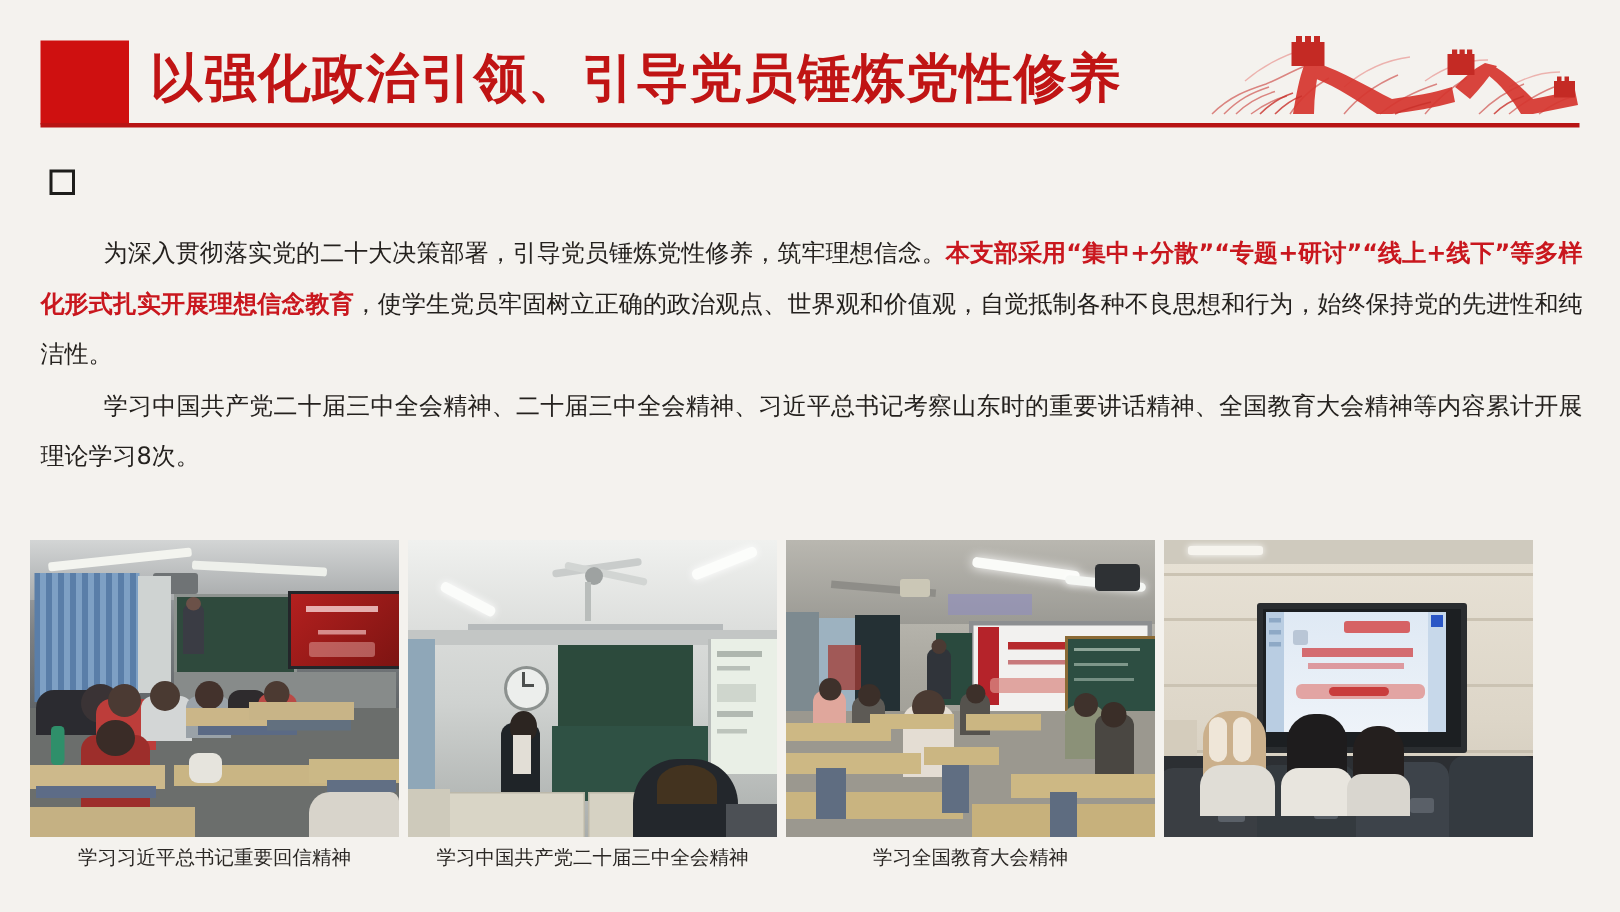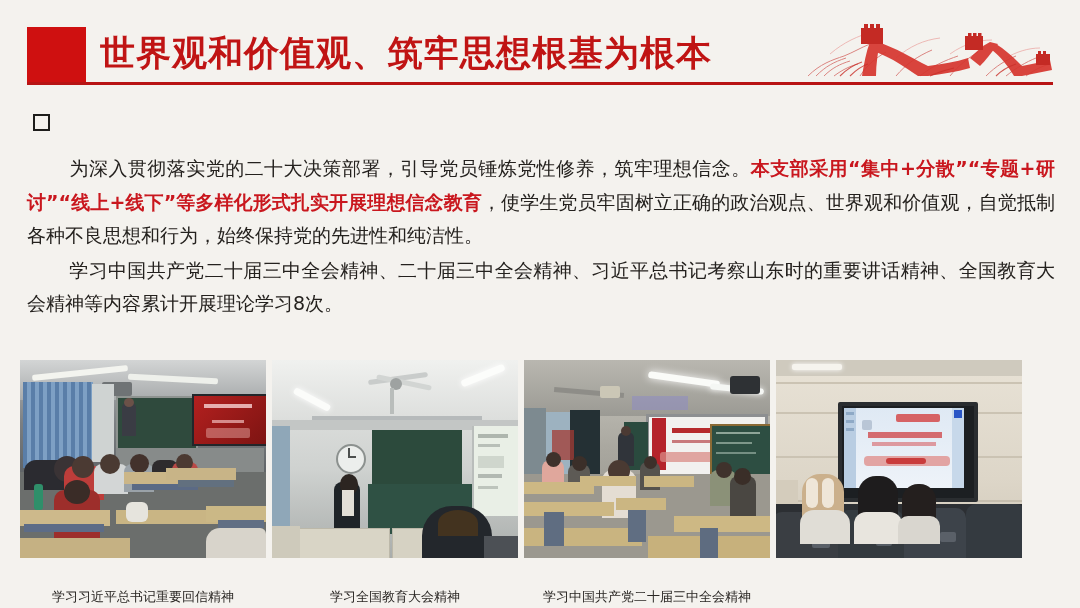--- a/index.html
+++ b/index.html
@@ -69,21 +69,21 @@
     border: 2.5px solid #1d1d1b;
     margin-right: 9px;
     vertical-align: 1px;
   }
 
   
   .body-text {
     position: absolute;
     left: 27px; top: 152px;
     width: 1028px;
-    font-size: 19px;
+    font-size: 16px;
     line-height: 33.5px;
     color: #24211e;
     text-align: justify;
     text-justify: inter-ideograph;
     font-family: "DejaVu Sans", "Liberation Sans", sans-serif;
   }
   .body-text p { margin: 0 0 1px 0; }
   .indent { display: inline-block; width: 42px; }
   .hl {
     color: #c9171e;
@@ -110,38 +110,37 @@
   
   .pc { position: absolute; }
 
   
   .captions {
     position: absolute;
     left: 20px; top: 564px;
     width: 1040px;
     display: flex;
     gap: 6px;
-    margin-top: 24px;
   }
   .caption {
     width: 246px;
     text-align: center;
     font-size: 13px;
     color: #2a2724;
     line-height: 18px;
     font-family: "DejaVu Sans", "Liberation Sans", sans-serif;
     white-space: nowrap;
   }
 </style>
 </head>
 <body>
 
 <div class="header">
   <div class="header-redblock"></div>
-  <div class="header-title">世界观和价值观、筑牢思想根基为根本</div>
+  <div class="header-title">以强化政治引领、引导党员锤炼党性修养</div>
   <div class="header-rule"></div>
   <div class="header-wall">
     <svg viewBox="0 0 260 70" xmlns="http://www.w3.org/2000/svg">
       <g fill="none" stroke="#d2605c" stroke-width="1" opacity="0.75">
         <path d="M8 62 C20 50 32 46 44 42 C54 38 60 34 70 30"></path>
         <path d="M16 62 C26 52 34 48 46 44"></path>
         <path d="M24 62 C32 54 40 50 50 47"></path>
         <path d="M34 62 C42 56 50 52 58 50"></path>
         <path d="M60 62 C68 50 76 44 86 38"></path>
         <path d="M96 62 C106 50 118 42 132 36"></path>
@@ -378,15 +377,15 @@
       <div class="pc" style="left:78px;top:152px;width:48px;height:32px;background:#e8e5de;border-radius:12px 12px 0 0;"></div>
       <div class="pc" style="left:126px;top:124px;width:34px;height:38px;background:#241f1e;border-radius:16px 16px 0 0;"></div>
       <div class="pc" style="left:122px;top:156px;width:42px;height:28px;background:#d9d6cf;border-radius:10px 10px 0 0;"></div>
       <div class="pc" style="left:0;top:120px;width:22px;height:24px;background:#d4ccbc;"></div>
     </div>
   </div>
 </div>
 
 <div class="captions">
   <div class="caption">学习习近平总书记重要回信精神</div>
+  <div class="caption">学习中国共产党二十届三中全会精神</div>
   <div class="caption">学习全国教育大会精神</div>
-  <div class="caption">学习中国共产党二十届三中全会精神</div>
 </div>
 
 </body></html>

